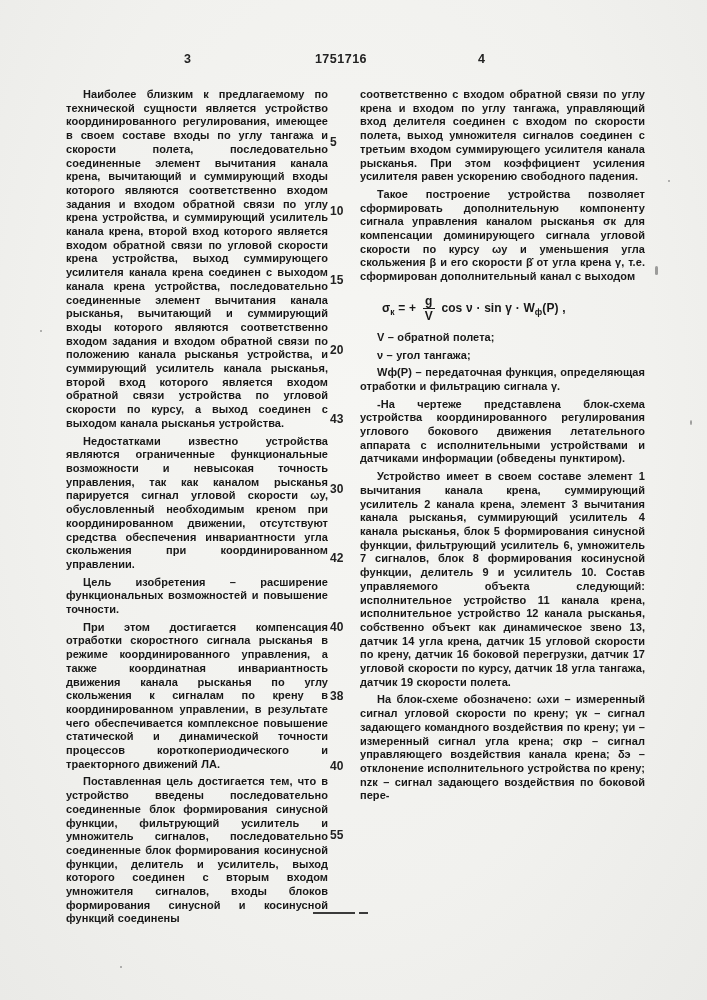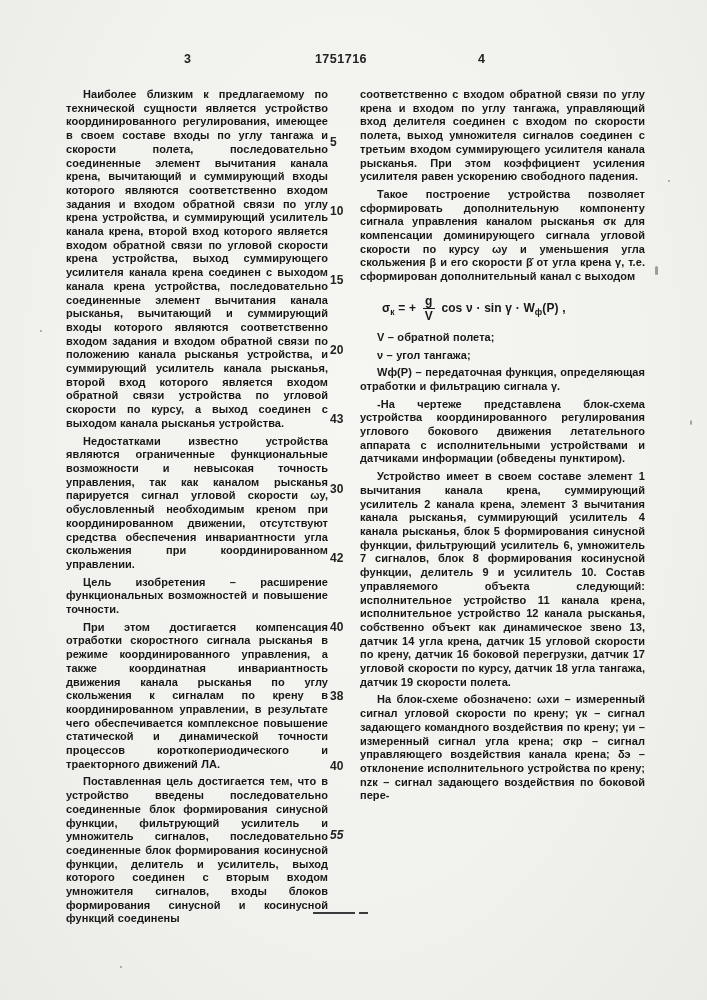--- a/index.html
+++ b/index.html
@@ -104,21 +104,21 @@
       <span class="gutter-num" style="top: 135px;">5</span>
       <span class="gutter-num" style="top: 204.3px;">10</span>
       <span class="gutter-num" style="top: 273px;">15</span>
       <span class="gutter-num" style="top: 342.9px;">20</span>
       <span class="gutter-num" style="top: 412.2px;">43</span>
       <span class="gutter-num" style="top: 481.5px;">30</span>
       <span class="gutter-num" style="top: 550.8px;">42</span>
       <span class="gutter-num" style="top: 620.1px;">40</span>
       <span class="gutter-num" style="top: 689.4px;">38</span>
       <span class="gutter-num" style="top: 758.7px;">40</span>
-      <span class="gutter-num" style="top: 828px; font-style: italic;">55</span>
+      <span class="gutter-num" style="top: 828px;">55</span>
     </div>
 
   <div id="col-left" class="col col-left">
       <p class="ind">Наиболее близким к предлагаемому по технической сущности является устройство координированного регулирования, имеющее в своем составе входы по углу тангажа и скорости полета, последовательно соединенные элемент вычитания канала крена, вычитающий и суммирующий входы которого являются соответственно входом задания и входом обратной связи по углу крена устройства, и суммирующий усилитель канала крена, второй вход которого является входом обратной связи по угловой скорости крена устройства, выход суммирующего усилителя канала крена соединен с выходом канала крена устройства, последовательно соединенные элемент вычитания канала рысканья, вычитающий и суммирующий входы которого являются соответственно входом задания и входом обратной связи по положению канала рысканья устройства, и суммирующий усилитель канала рысканья, второй вход которого является входом обратной связи устройства по угловой скорости по курсу, а выход соединен с выходом канала рысканья устройства.</p>
       <p class="ind">Недостатками известно устройства являются ограниченные функциональные возможности и невысокая точность управления, так как каналом рысканья парируется сигнал угловой скорости ωу, обусловленный необходимым креном при координированном движении, отсутствуют средства обеспечения инвариантности угла скольжения при координированном управлении.</p>
       <p class="ind">Цель изобретения – расширение функциональных возможностей и повышение точности.</p>
       <p class="ind">При этом достигается компенсация отработки скоростного сигнала рысканья в режиме координированного управления, а также координатная инвариантность движения канала рысканья по углу скольжения к сигналам по крену в координированном управлении, в результате чего обеспечивается комплексное повышение статической и динамической точности процессов короткопериодического и траекторного движений ЛА.</p>
       <p class="ind">Поставленная цель достигается тем, что в устройство введены последовательно соединенные блок формирования синусной функции, фильтрующий усилитель и умножитель сигналов, последовательно соединенные блок формирования косинусной функции, делитель и усилитель, выход которого соединен с вторым входом умножителя сигналов, входы блоков формирования синусной и косинусной функций соединены</p>
     </div>
   <div id="col-right" class="col col-right">

